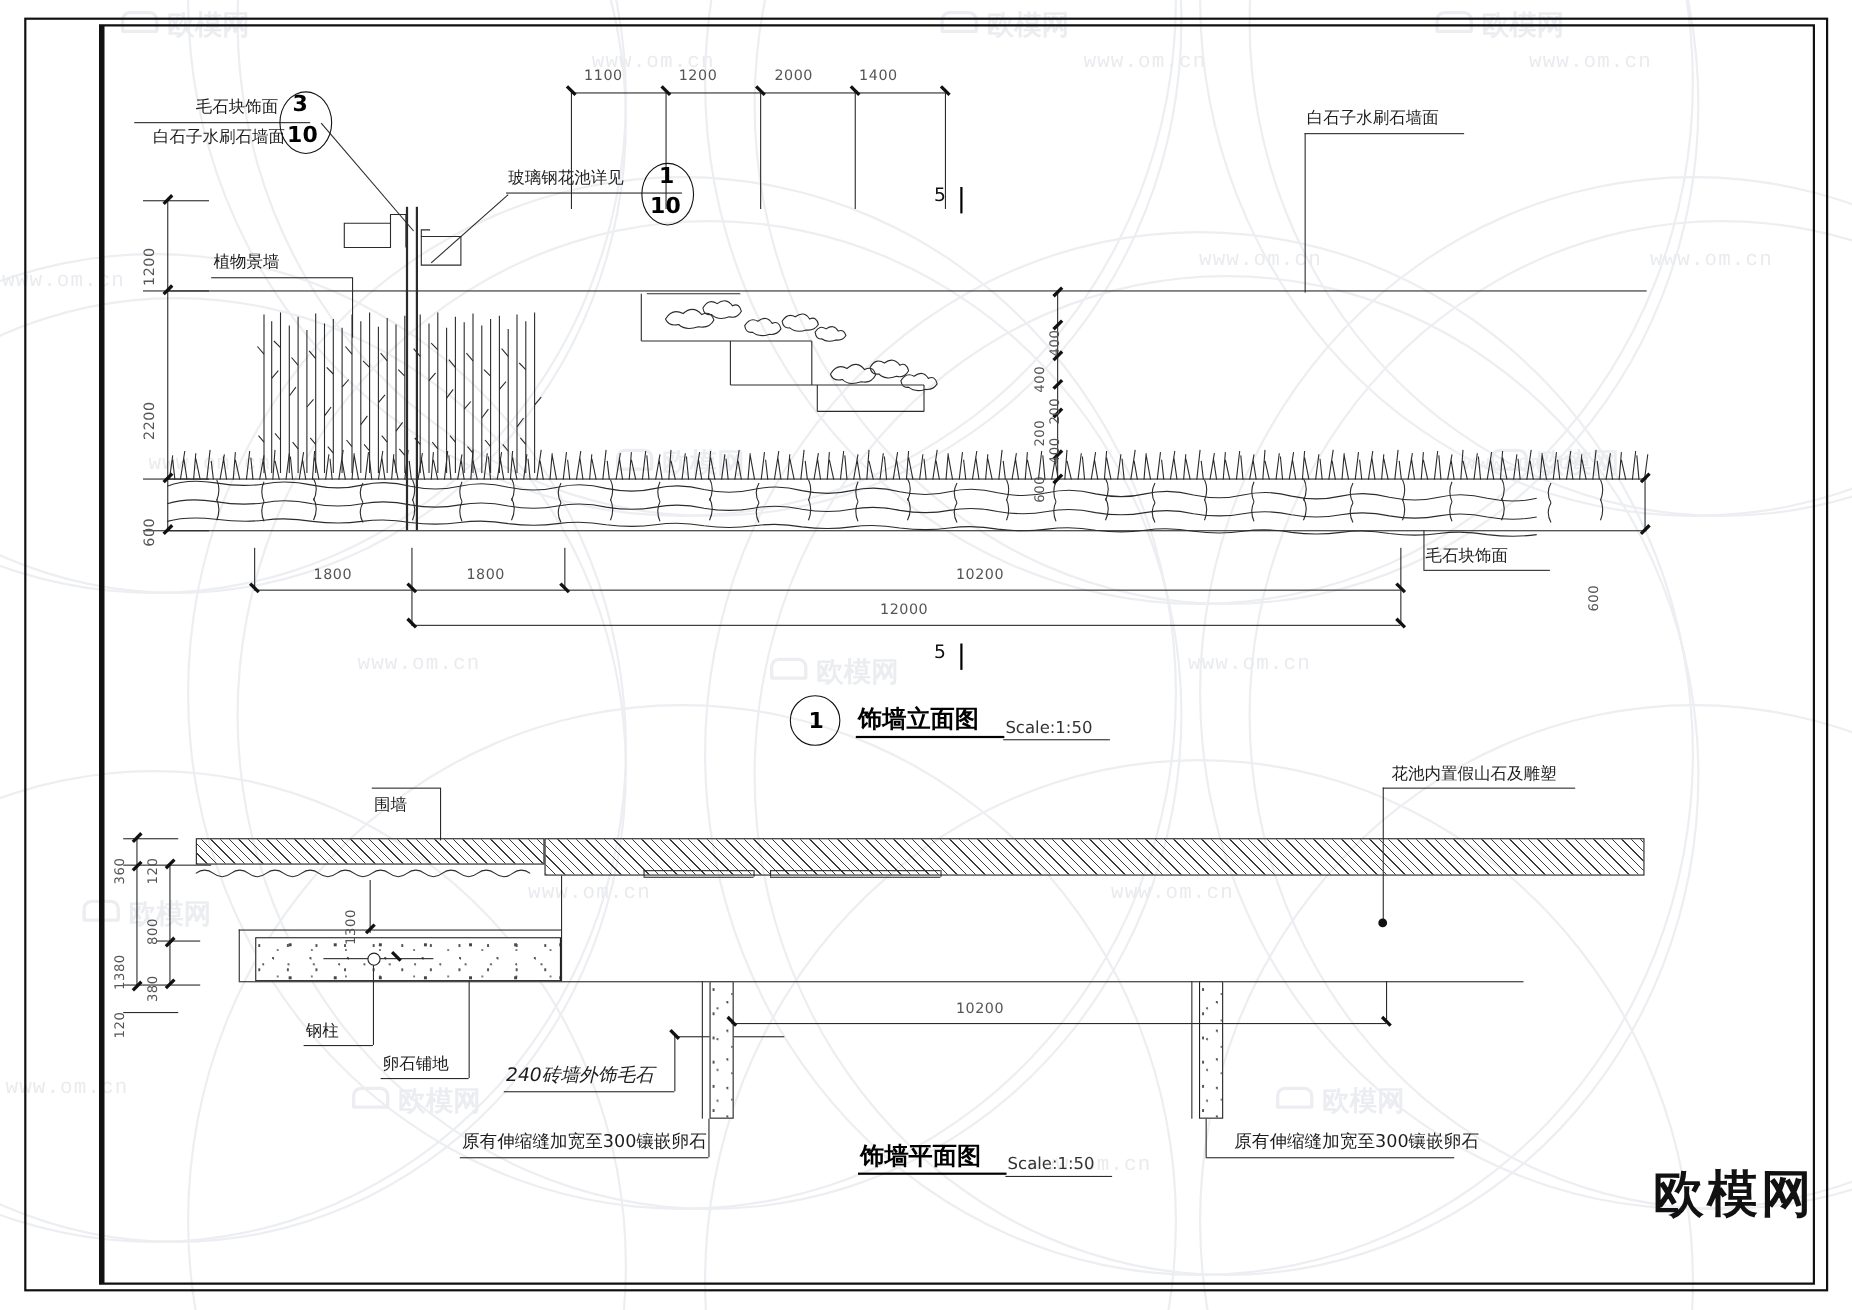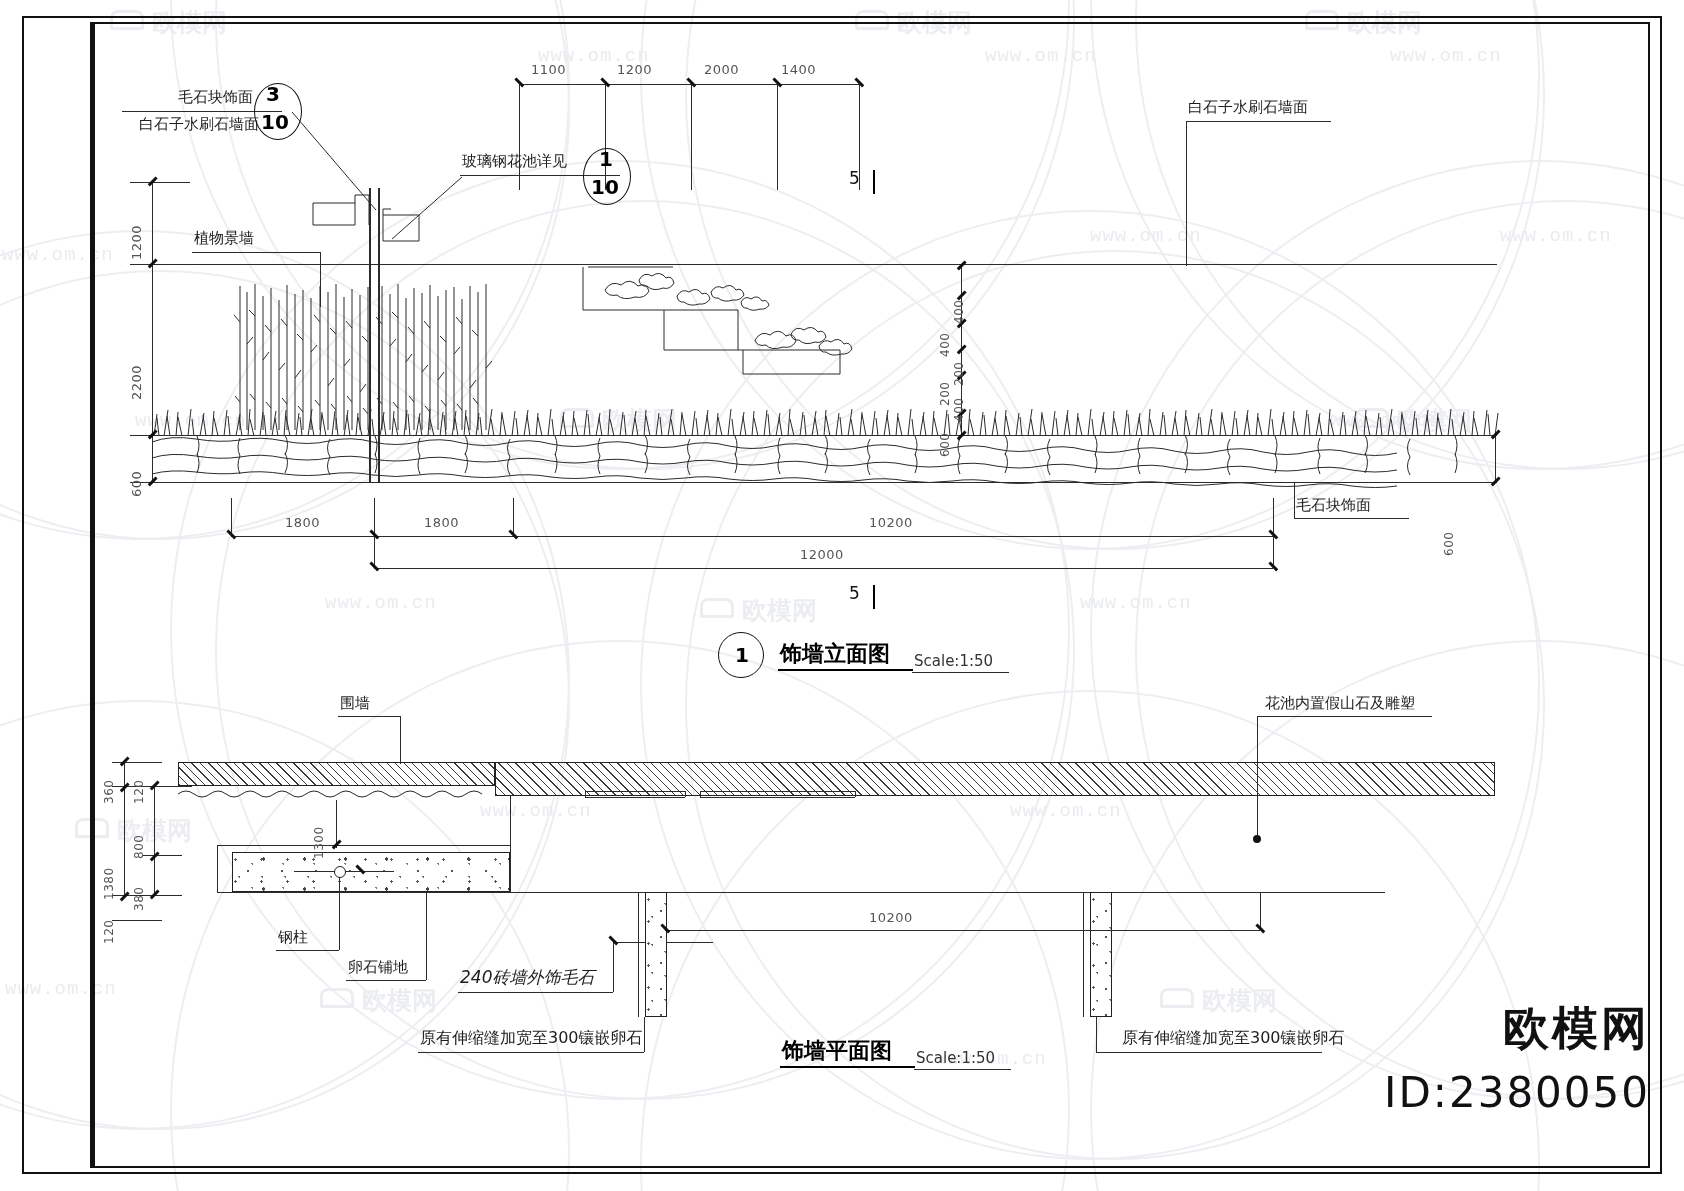--- a/index.html
+++ b/index.html
@@ -533,21 +533,21 @@
   <div class="txt" style="left:849px; top:583px; font-size:17px; color:#111;">5</div>
   <div class="ln v thick" style="left:873px; top:585px; height:24px; width:2px;"></div>
 
   <div class="bubble" style="left:718px; top:632px; width:46px; height:46px; border-width:1.6px;"></div>
   <div class="txt bignum" style="left:735px; top:643px;">1</div>
   <div class="txt title" style="left:780px; top:639px;">饰墙立面图</div>
   <div class="ln h thick" style="left:778px; top:669px; width:135px; height:2px;"></div>
   <div class="txt scale" style="left:914px; top:652px;">Scale:1:50</div>
   <div class="ln h" style="left:912px; top:672px; width:97px;"></div>
 
-  <div class="txt cn" style="left:340px; top:694px;">围墙</div>
+  <div class="txt cn" style="left:340px; top:722px;">围墙</div>
   <div class="ln h" style="left:338px; top:716px; width:62px;"></div>
   <div class="ln v" style="left:400px; top:716px; height:48px;"></div>
 
   <div class="txt cn" style="left:1265px; top:694px;">花池内置假山石及雕塑</div>
   <div class="ln h" style="left:1257px; top:716px; width:175px;"></div>
   <div class="ln v" style="left:1257px; top:716px; height:123px;"></div>
   <div style="position:absolute; left:1253px; top:835px; width:8px; height:8px; border-radius:50%; background:#111; z-index:4;"></div>
 
   <div class="ln v" style="left:124px; top:762px; height:135px;"></div>
   <div class="tick rev" style="left:119px; top:760px;"></div>
@@ -640,16 +640,15 @@
   <div class="ln v" style="left:1260px; top:892px; height:38px;"></div>
   <div class="txt dim" style="left:869px; top:910px;">10200</div>
 
   <div class="txt title" style="left:782px; top:1036px;">饰墙平面图</div>
   <div class="ln h thick" style="left:780px; top:1066px; width:135px; height:2px;"></div>
   <div class="txt scale" style="left:916px; top:1049px;">Scale:1:50</div>
   <div class="ln h" style="left:914px; top:1069px; width:97px;"></div>
 
   <div id="brand">
     <div class="bname">欧模网</div>
-    <div class="bid">ID:2380050</div>
   </div>
 
 </div>
 
 </body></html>

